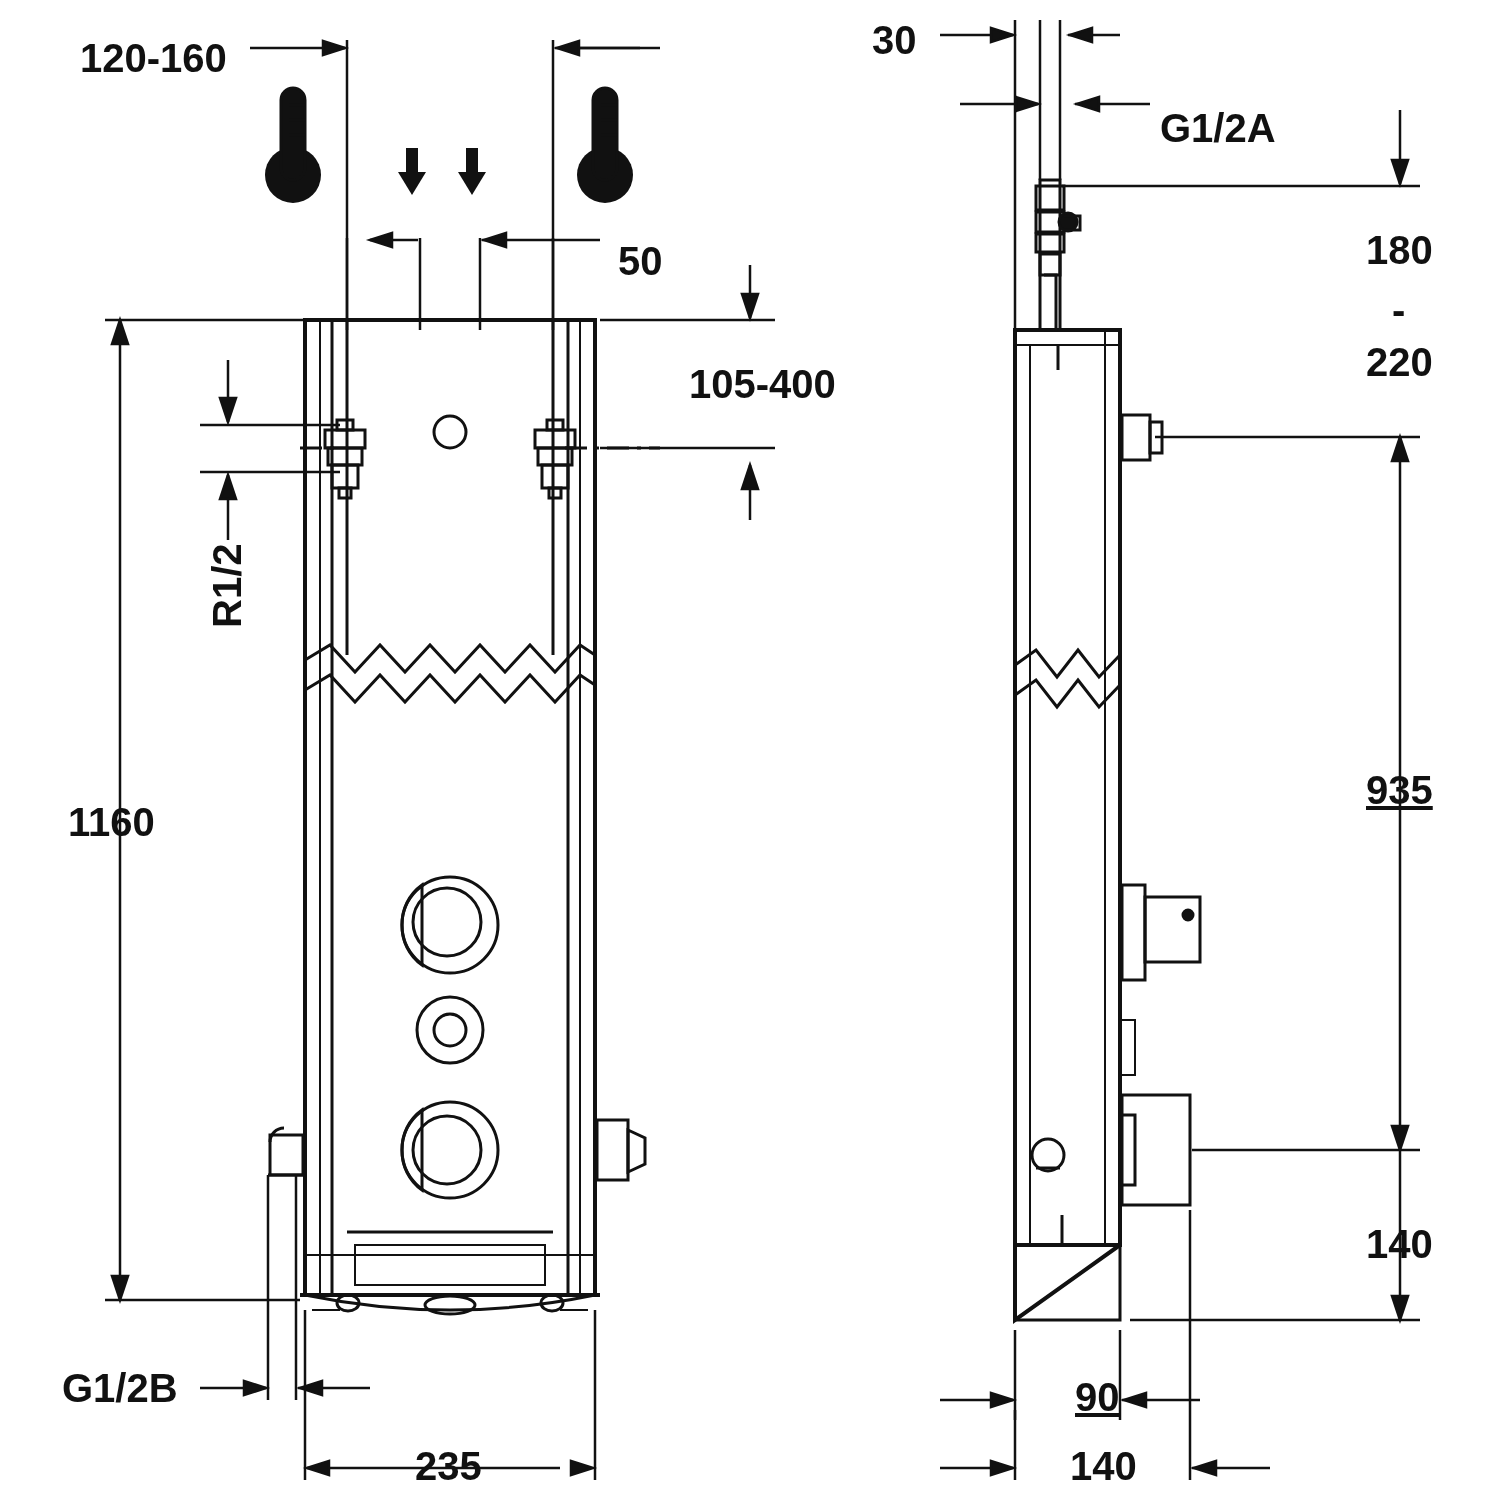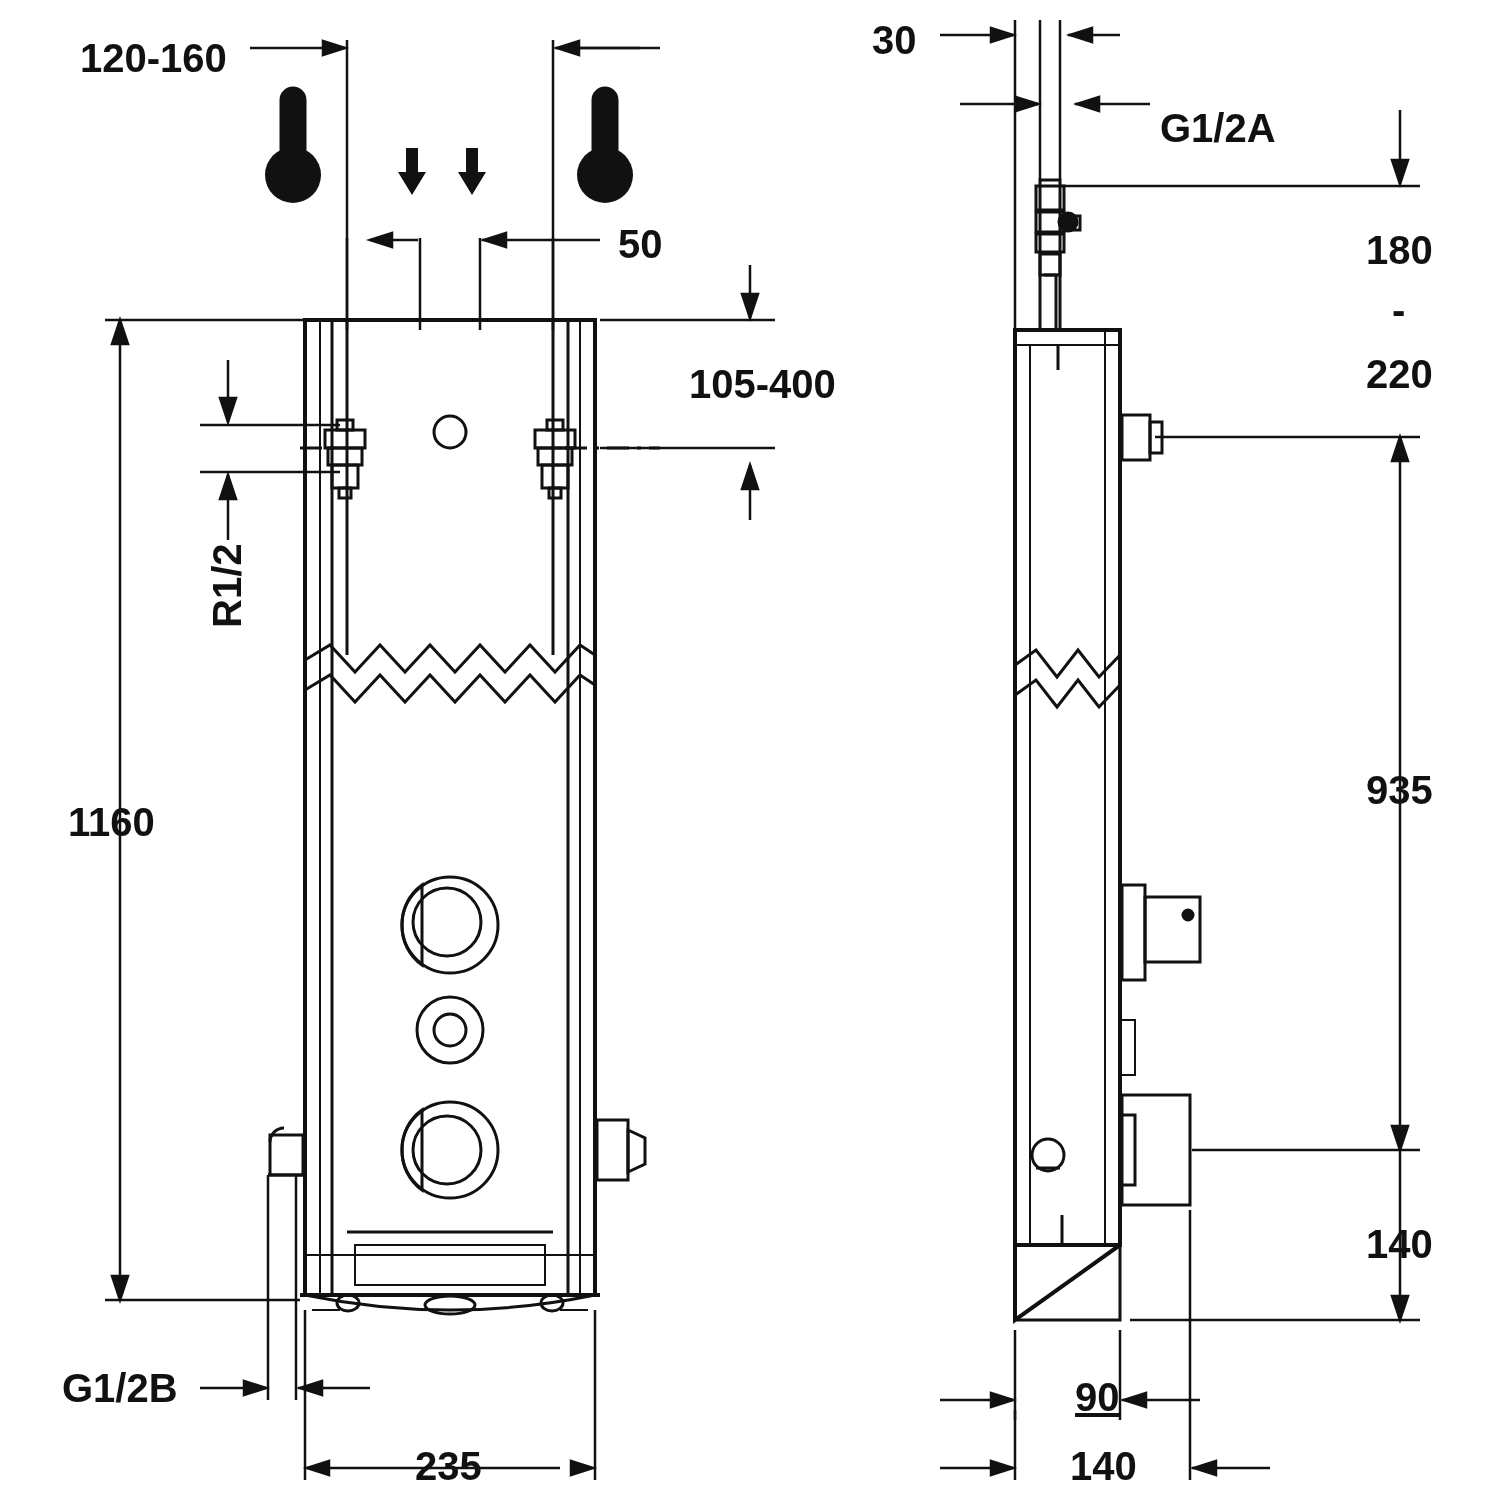--- a/index.html
+++ b/index.html
@@ -259,30 +259,30 @@
       <path d="M1190 1210 L1190 1480"></path>
       <path d="M940 1468 L1013 1468"></path>
       <path d="M1013 1468 l-22 -7 l0 14 Z" fill="#111"></path>
       <path d="M1192 1468 L1270 1468"></path>
       <path d="M1194 1468 l22 -7 l0 14 Z" fill="#111"></path>
     </g>
   </g>
 </svg>
 
 <div class="dimtext" style="left:80px; top:36px;">120-160</div>
-<div class="dimtext" style="left:618px; top:222px;">50</div>
+<div class="dimtext" style="left:618px; top:239px;">50</div>
 <div class="dimtext" style="left:668px; top:362px;margin-left:21px;">105-400</div>
 <div class="dimtext rot" style="left:205px; top:628px;">R1/2</div>
 <div class="dimtext" style="left:68px; top:800px;">1160</div>
 <div class="dimtext" style="left:62px; top:1366px;">G1/2B</div>
 <div class="dimtext" style="left:415px; top:1444px;">235</div>
 
 <div class="dimtext" style="left:872px; top:18px;">30</div>
 <div class="dimtext" style="left:1160px; top:88px;margin-top:18px;">G1/2A</div>
 <div class="dimtext" style="left:1366px; top:228px;">180</div>
 <div class="dimtext" style="left:1392px; top:288px;">-</div>
-<div class="dimtext" style="left:1366px; top:352px;">220</div>
-<div class="dimtext" style="left:1366px; top:768px;">935</div>
+<div class="dimtext" style="left:1366px; top:340px;">220</div>
+<div class="dimtext" style="left:1366px; top:768px;text-decoration:underline;">935</div>
 <div class="dimtext" style="left:1366px; top:1222px;">140</div>
 <div class="dimtext" style="left:1075px; top:1375px;text-decoration:underline;">90</div>
 <div class="dimtext" style="left:1070px; top:1444px;">140</div>
 
 </div>
 
 </body></html>

